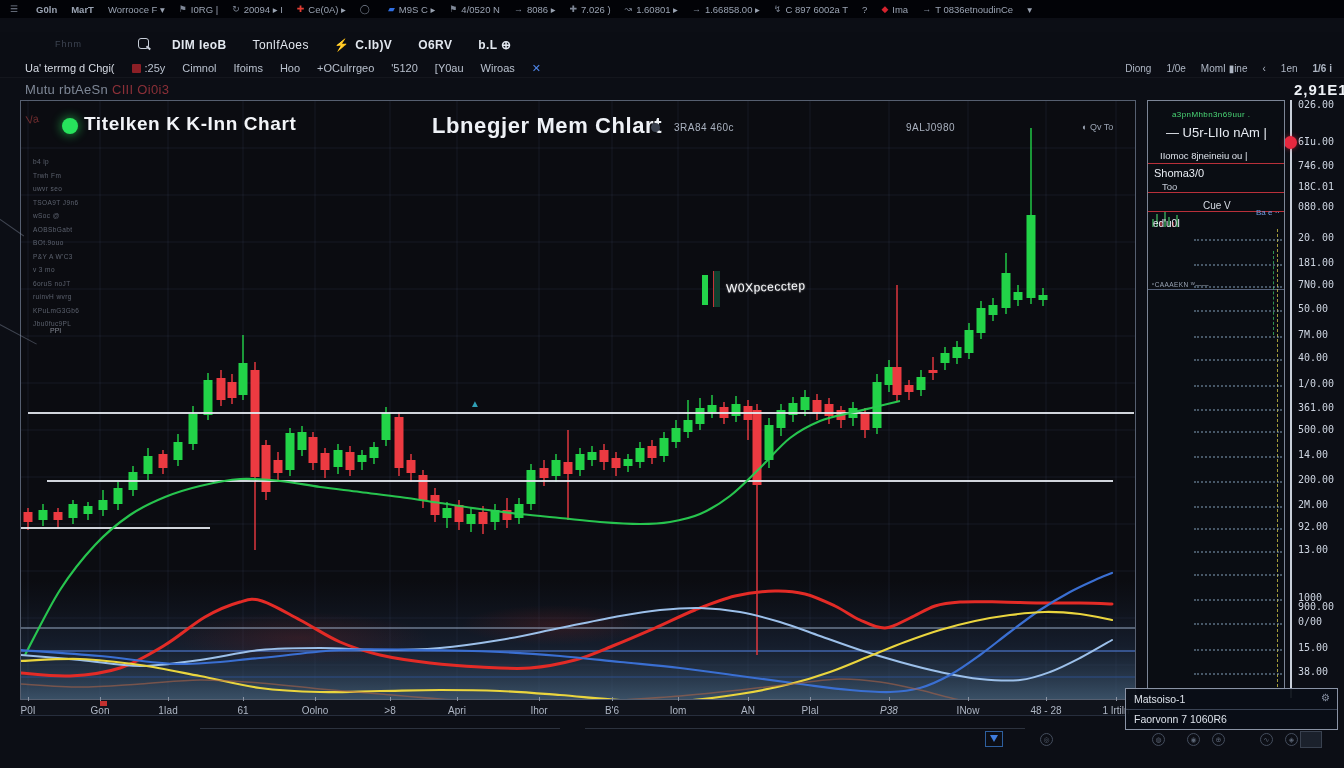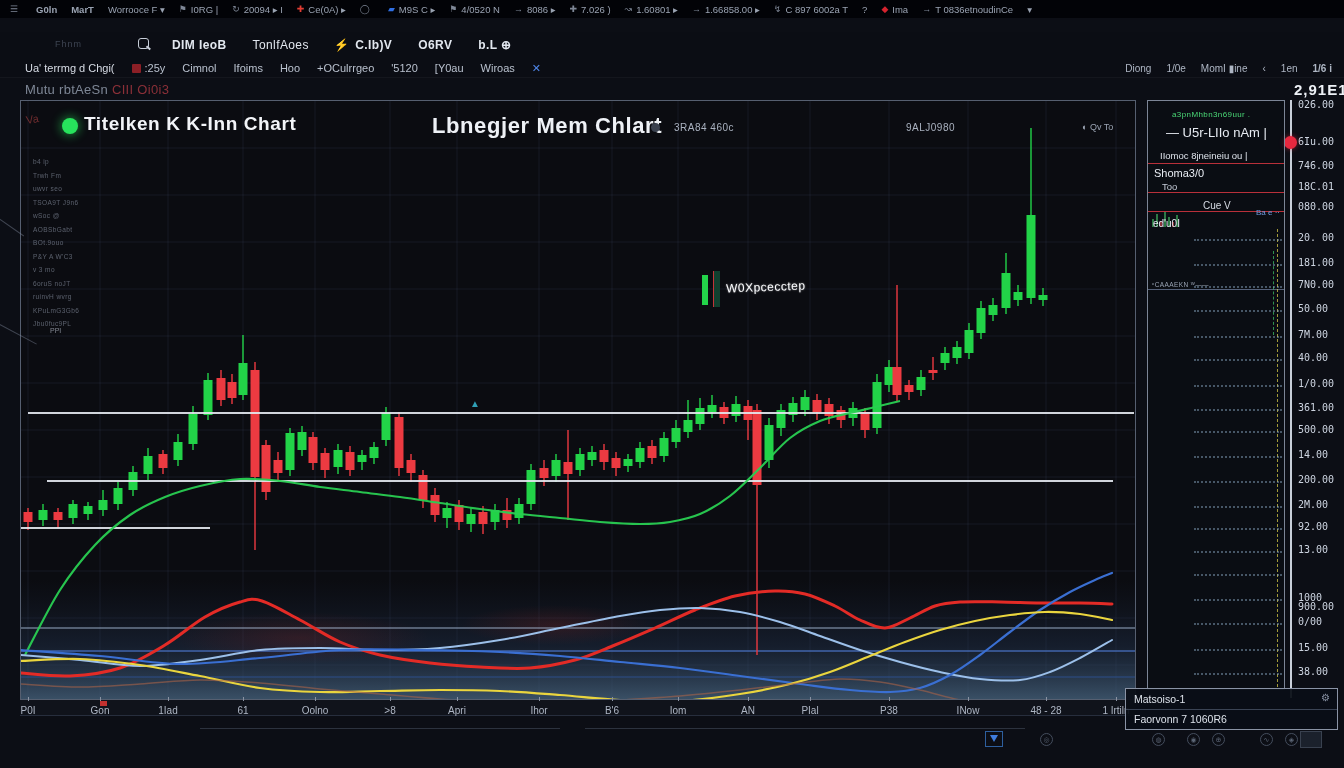--- a/index.html
+++ b/index.html
@@ -546,21 +546,21 @@
     <div class="xlabel" style="left: 519px;">Ihor</div>
     <div class="xtick" style="left: 519px;"></div>
     <div class="xlabel" style="left: 592px;">B'6</div>
     <div class="xtick" style="left: 592px;"></div>
     <div class="xlabel" style="left: 658px;">Iom</div>
     <div class="xtick" style="left: 658px;"></div>
     <div class="xlabel" style="left: 728px;">AN</div>
     <div class="xtick" style="left: 728px;"></div>
     <div class="xlabel" style="left: 790px;">PIal</div>
     <div class="xtick" style="left: 790px;"></div>
-    <div class="xlabel" style="left: 869px;">P38</div>
+    <div class="xlabel" style="left: 869px; font-style: italic;">P38</div>
     <div class="xtick" style="left: 869px;"></div>
     <div class="xlabel" style="left: 948px;">INow</div>
     <div class="xtick" style="left: 948px;"></div>
     <div class="xlabel" style="left: 1026px;">48 - 28</div>
     <div class="xtick" style="left: 1026px;"></div>
     <div class="xlabel" style="left: 1096px;">1 Irtiln</div>
     <div class="xtick" style="left: 1096px;"></div>
   </div>
 <div class="red-mark"></div>
 

